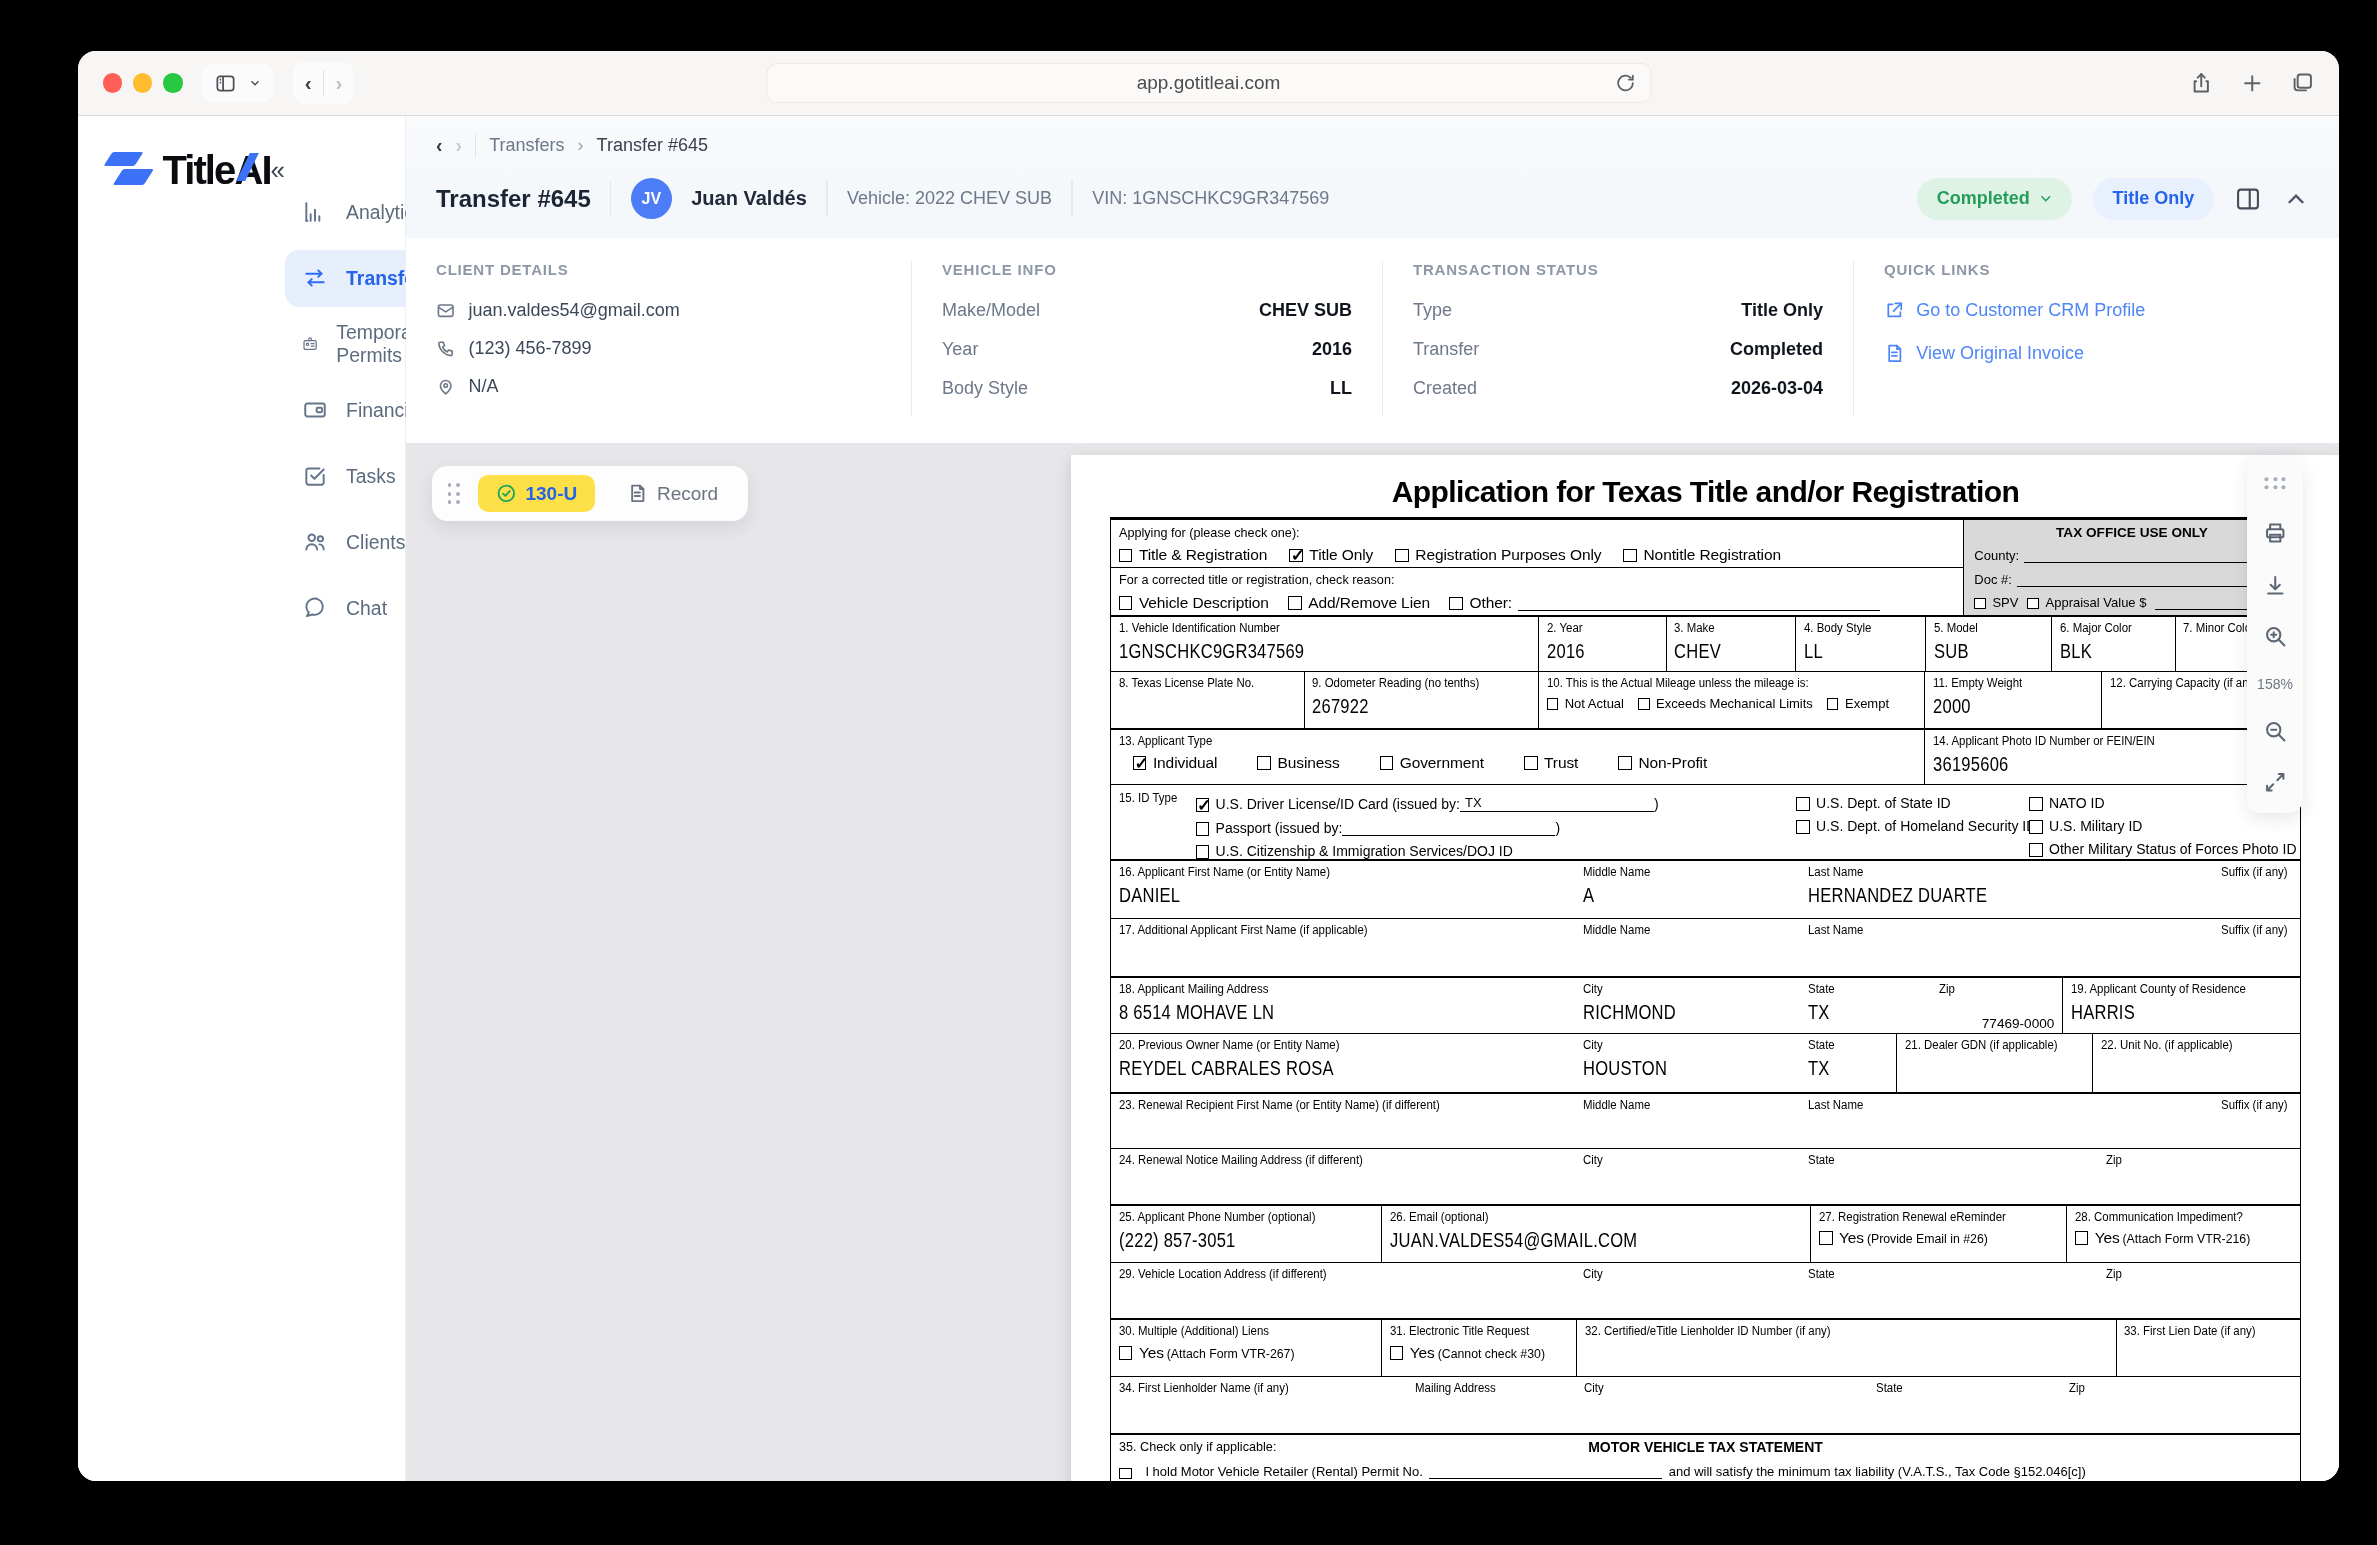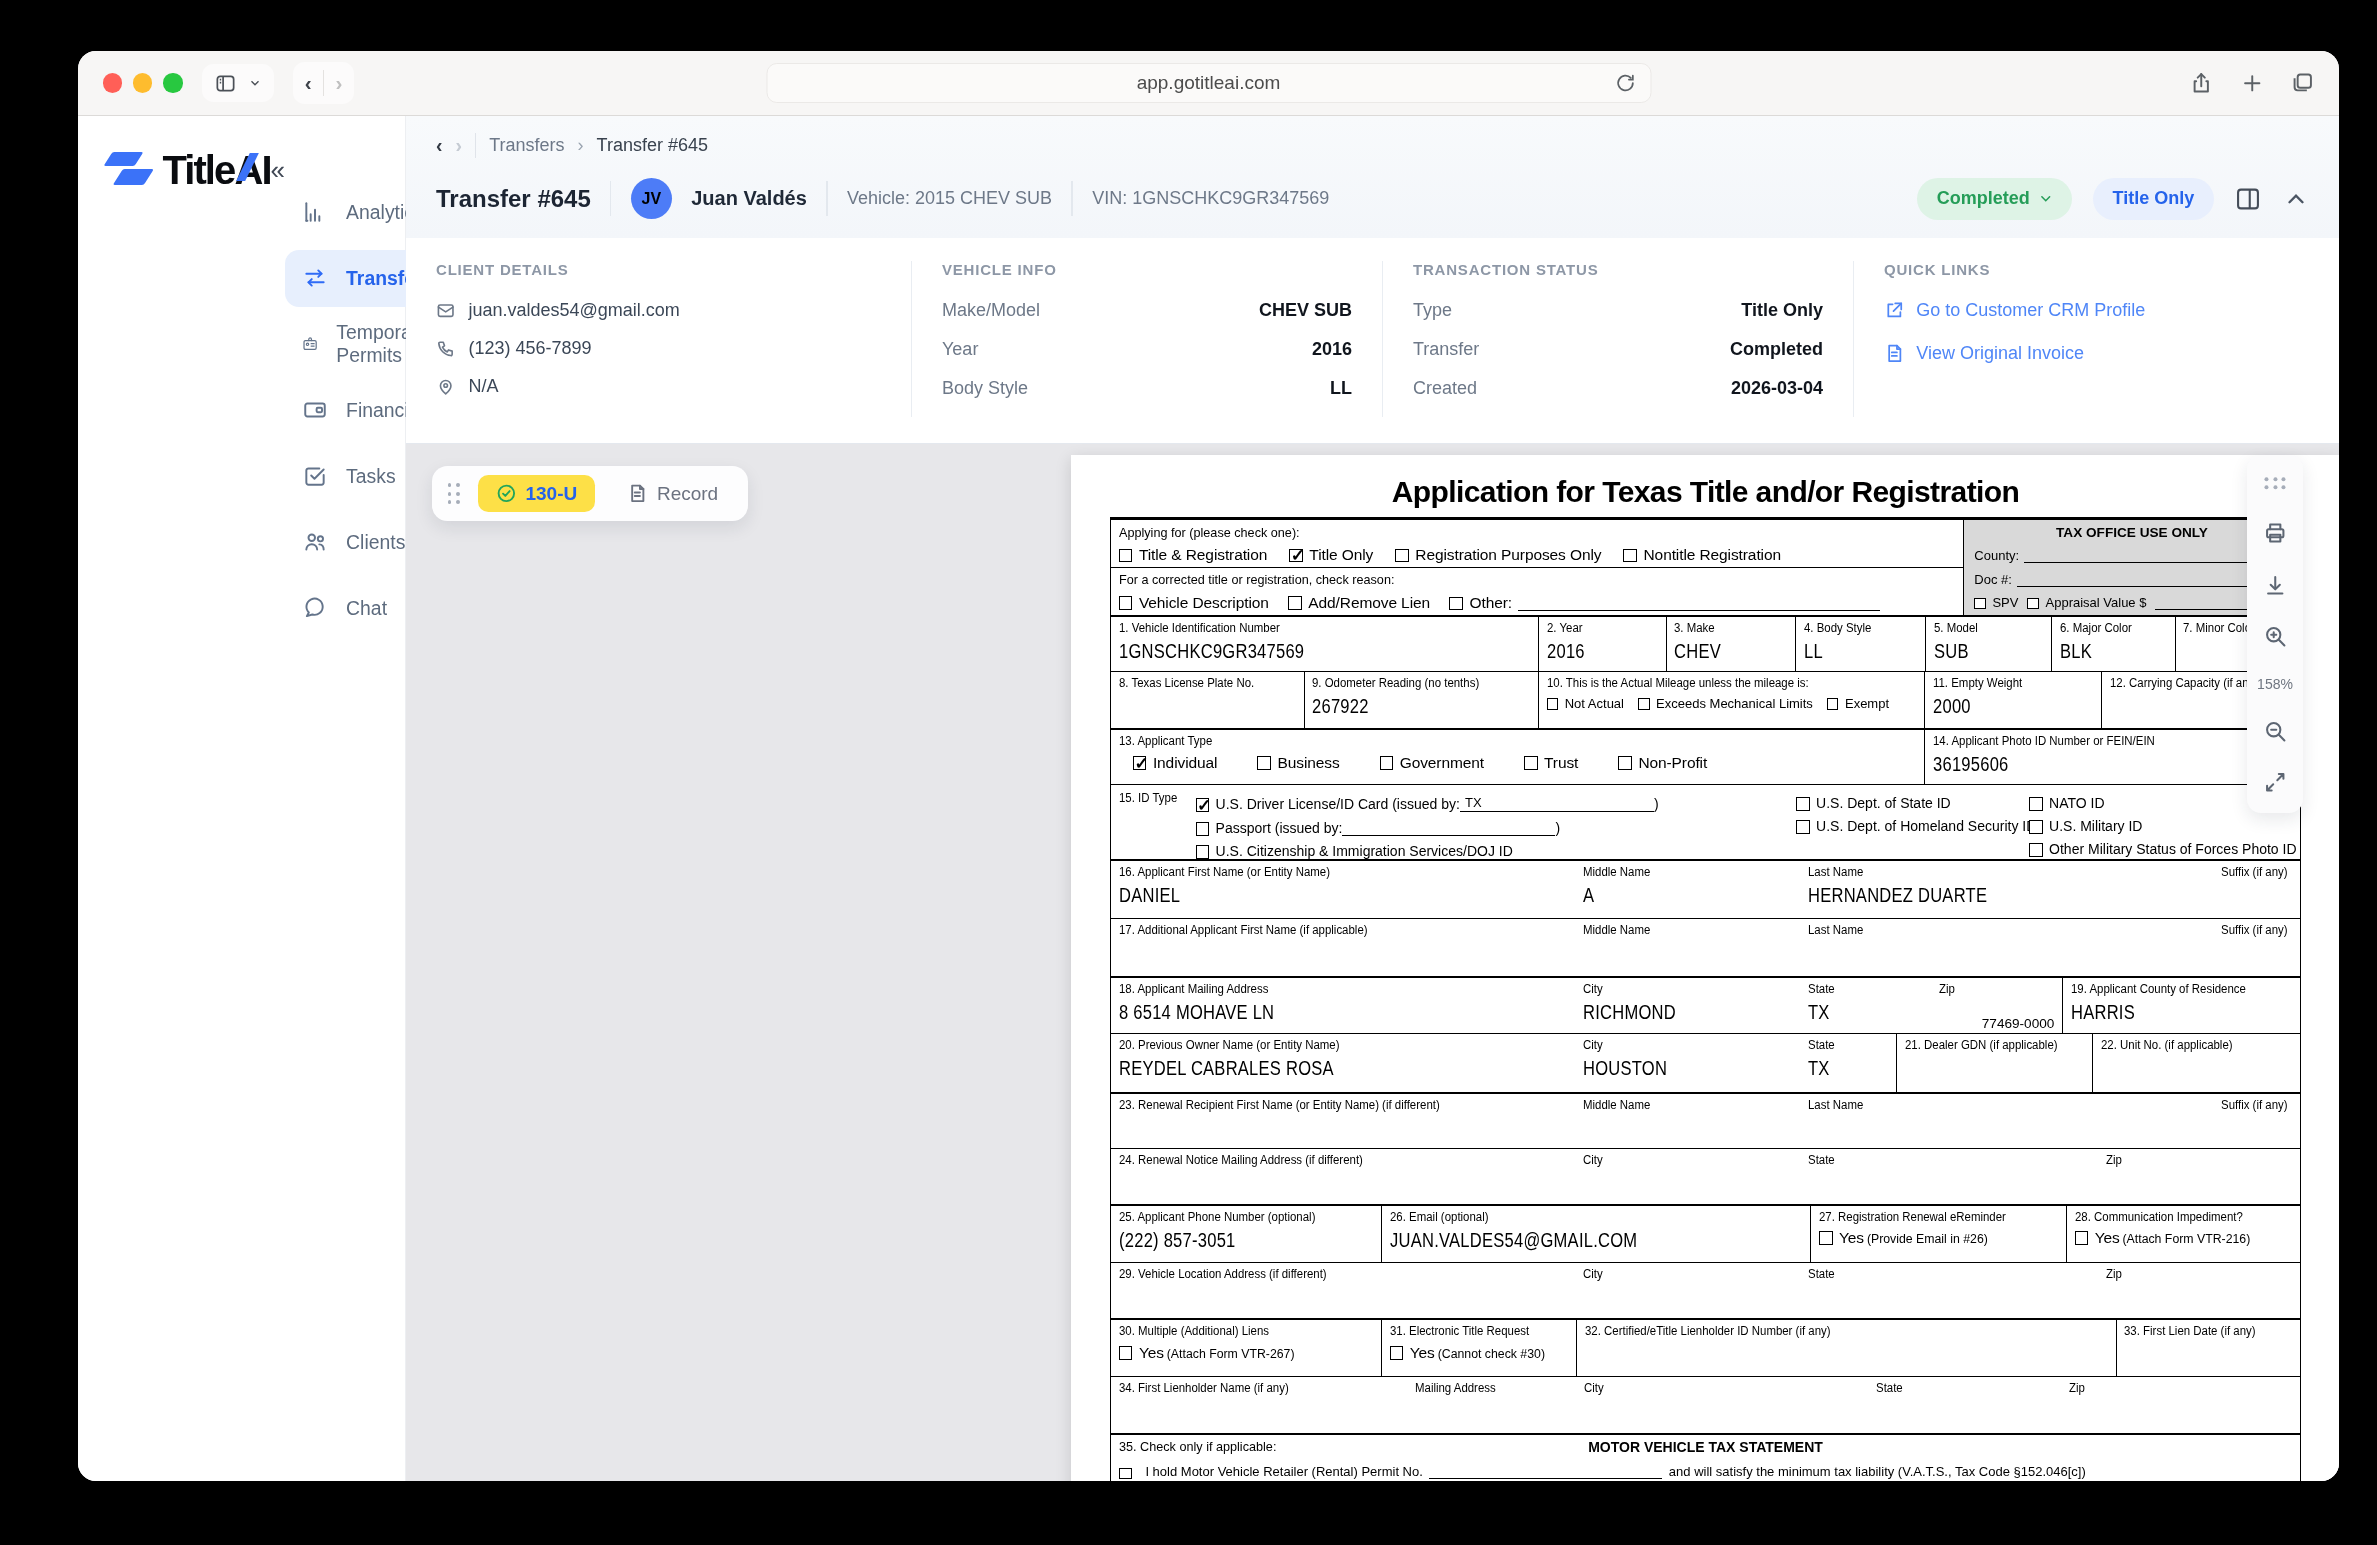--- a/index.html
+++ b/index.html
@@ -47,21 +47,21 @@
   
   .page-head { background:linear-gradient(#f8fafc,#f3f6fa); padding:17px 30px 18px; }
   .crumb-row { display:flex; align-items:center; gap:13px; font-size:18px; color:#6d7888; }
   .crumb-chev { font-size:19.4px; color:#333a44; font-weight:600; }
   .crumb-chev.dis { color:#c5cbd3; }
   .crumb-div { width:1.3px; height:24.5px; background:#e0e4ea; }
   .crumb-cur { color:#39424e; }
   .title-row { margin-top:20.7px; display:flex; align-items:center; gap:19.4px; }
   .t-title { font-size:24px; font-weight:700; color:#1c2533; }
   .vdiv { width:1.3px; height:35px; background:#e3e8ee; }
-  .jv-avatar { width:41px; height:41px; border-radius:50%; background:#4d7cf7; color:#000000; font-size:16px; font-weight:700; display:flex; align-items:center; justify-content:center; }
+  .jv-avatar { width:41px; height:41px; border-radius:50%; background:#4d7cf7; color:#ffffff; font-size:16px; font-weight:700; display:flex; align-items:center; justify-content:center; }
   .t-name { font-size:20px; font-weight:600; color:#1f2937; }
   .t-meta { font-size:18px; color:#6d7888; }
   .head-right { margin-left:auto; display:flex; align-items:center; gap:20.7px; }
   .pill { border-radius:645px; padding:10.3px 19.4px; font-size:18px; font-weight:600; display:flex; align-items:center; gap:7.8px; }
   .pill.green { background:#def3e6; color:#259d58; }
   .pill.blue { background:#e8effd; color:#2563eb; font-weight:700; }
   .hicon { color:#454d59; }
 
   
   .info-band { background:#fff; border-bottom:0.6px solid #e4e8ee; display:grid; grid-template-columns:505px 471px 471px 486px; padding:23px 0 26px; }
@@ -261,21 +261,21 @@
           <span>Transfers</span>
           <span style="color:#9aa4b0">›</span>
           <span class="crumb-cur">Transfer #645</span>
         </div>
         <div class="title-row">
           <span class="t-title">Transfer #645</span>
           <span class="vdiv"></span>
           <span class="jv-avatar">JV</span>
           <span class="t-name">Juan Valdés</span>
           <span class="vdiv"></span>
-          <span class="t-meta">Vehicle: 2015 CHEV SUB</span>
+          <span class="t-meta">Vehicle: 2022 CHEV SUB</span>
           <span class="vdiv"></span>
           <span class="t-meta">VIN: 1GNSCHKC9GR347569</span>
           <span class="head-right">
             <span class="pill green">
                 <span>Completed</span>
               <svg width="15.5" height="15.5" viewBox="0 0 24 24" fill="none" stroke="#259d58" stroke-width="2.4" stroke-linecap="round">
                   <path d="M6 9l6 6 6-6"></path>
                 </svg>
             </span>
             <span class="pill blue">

